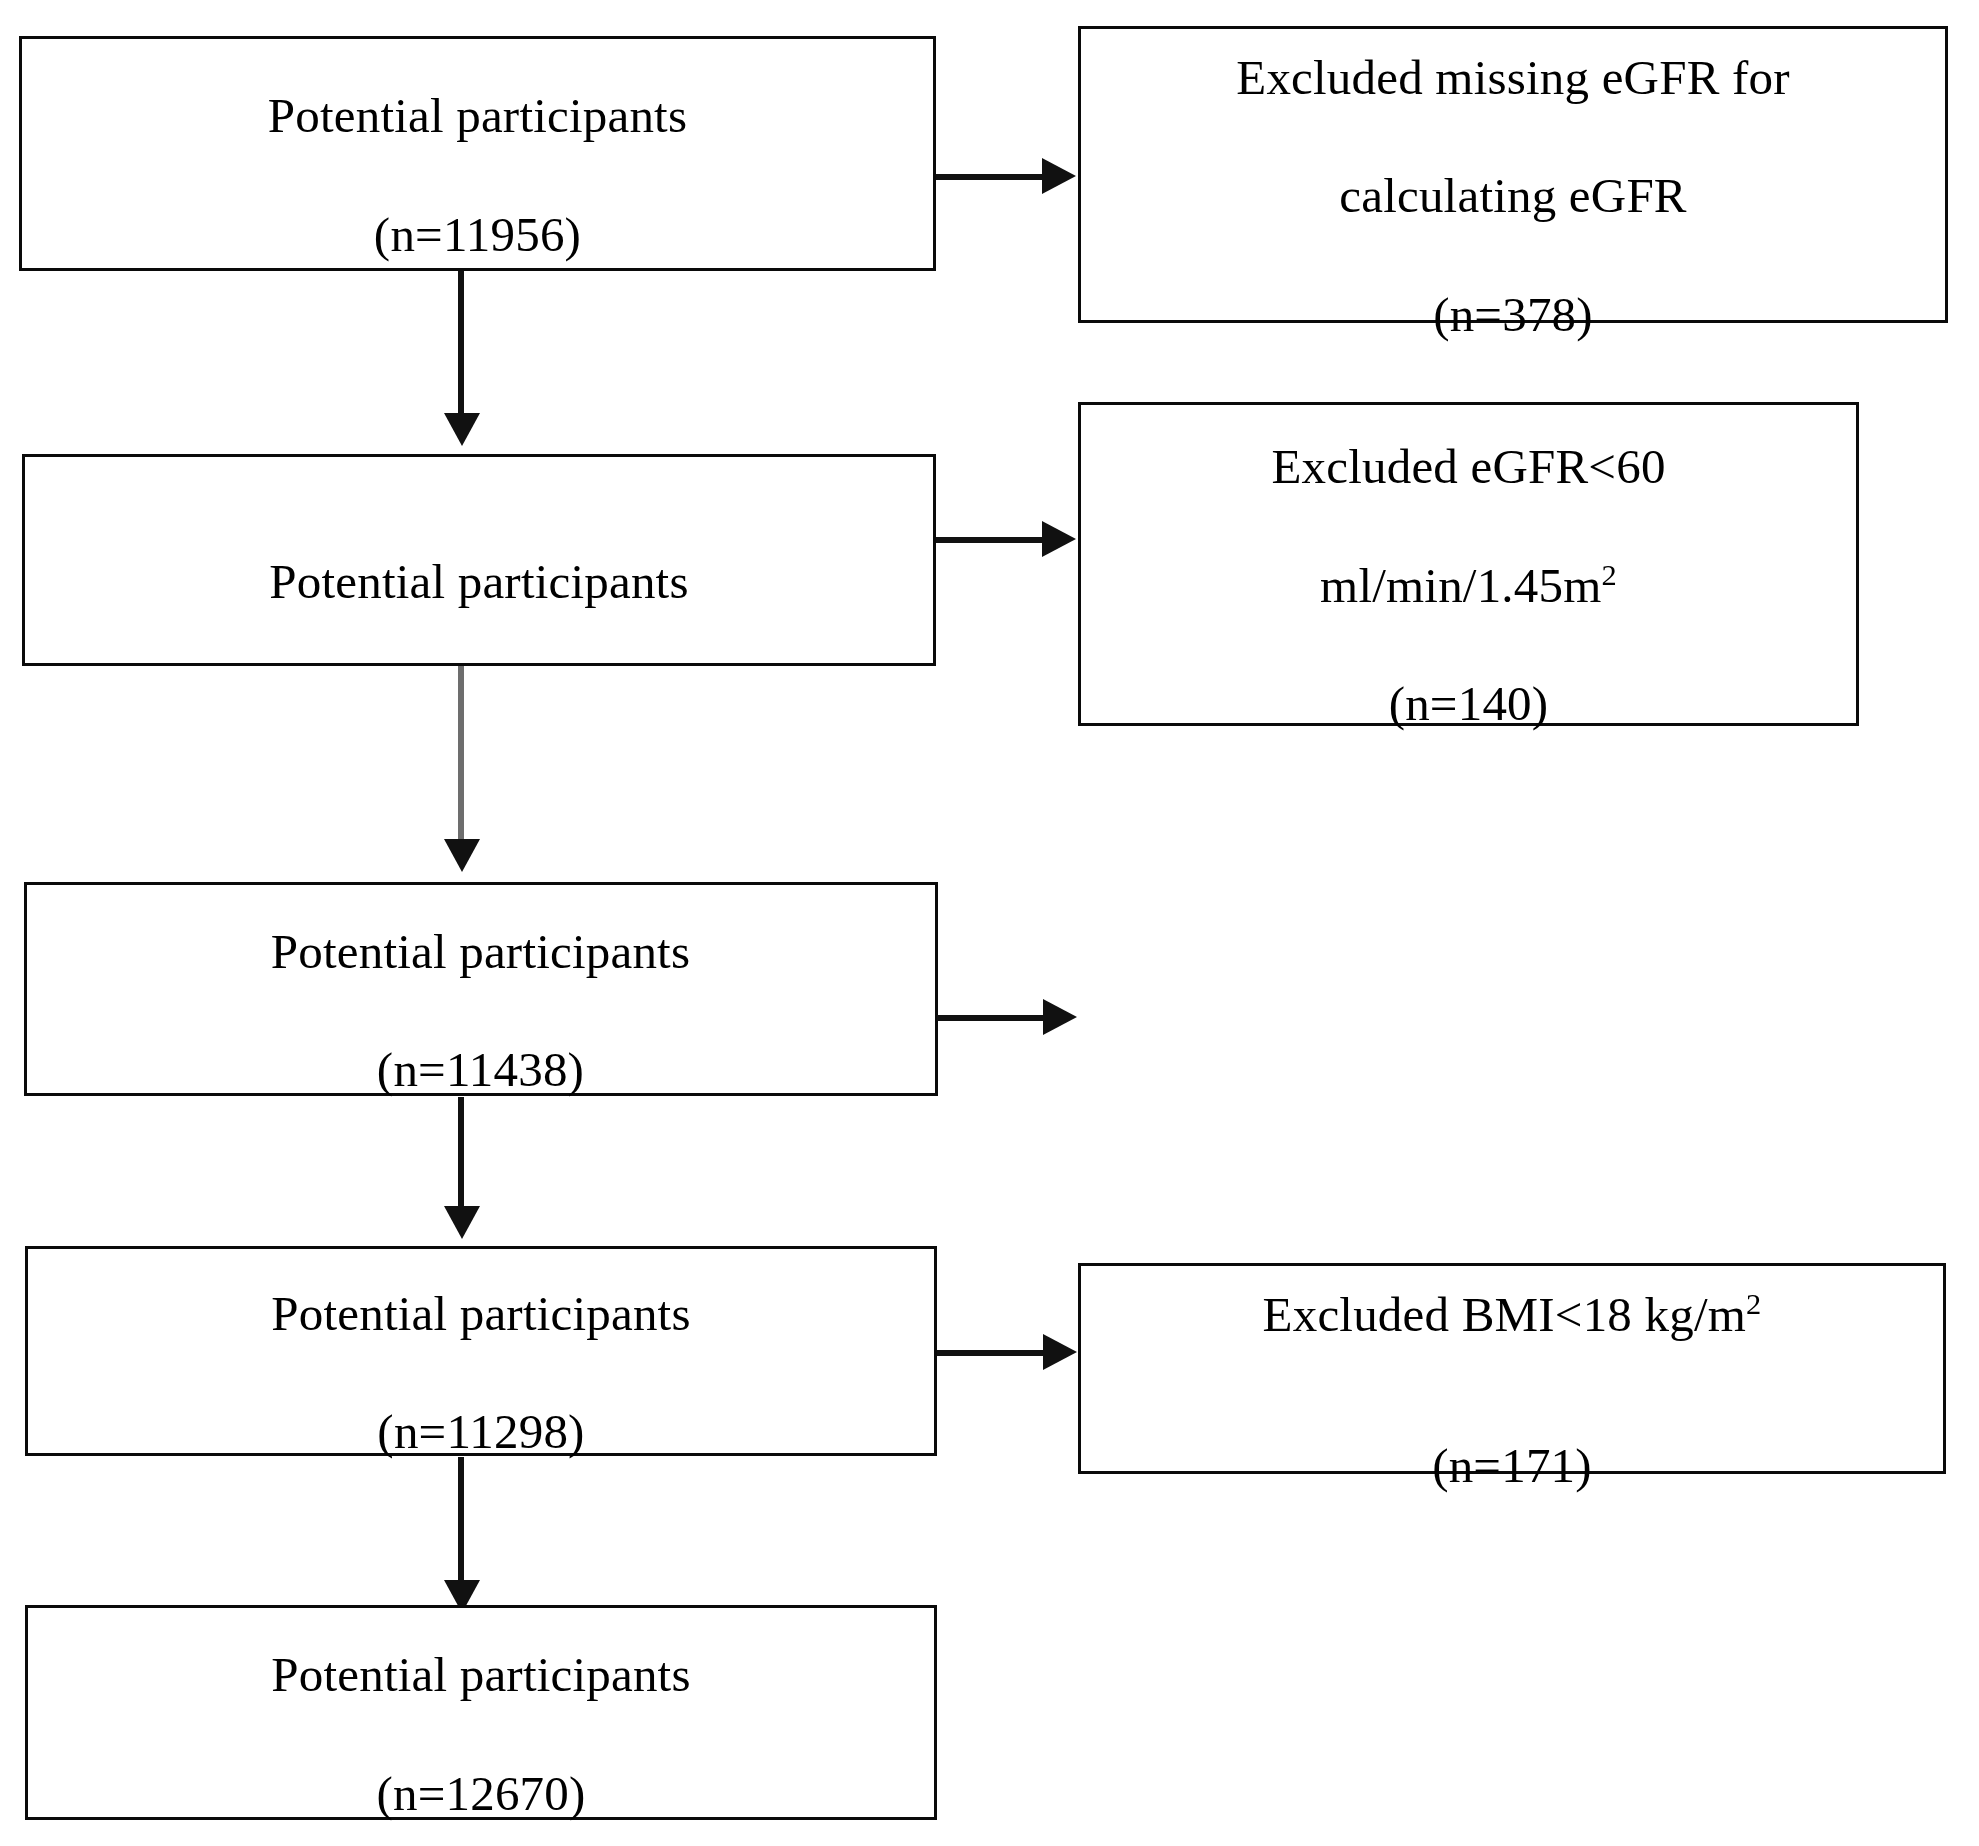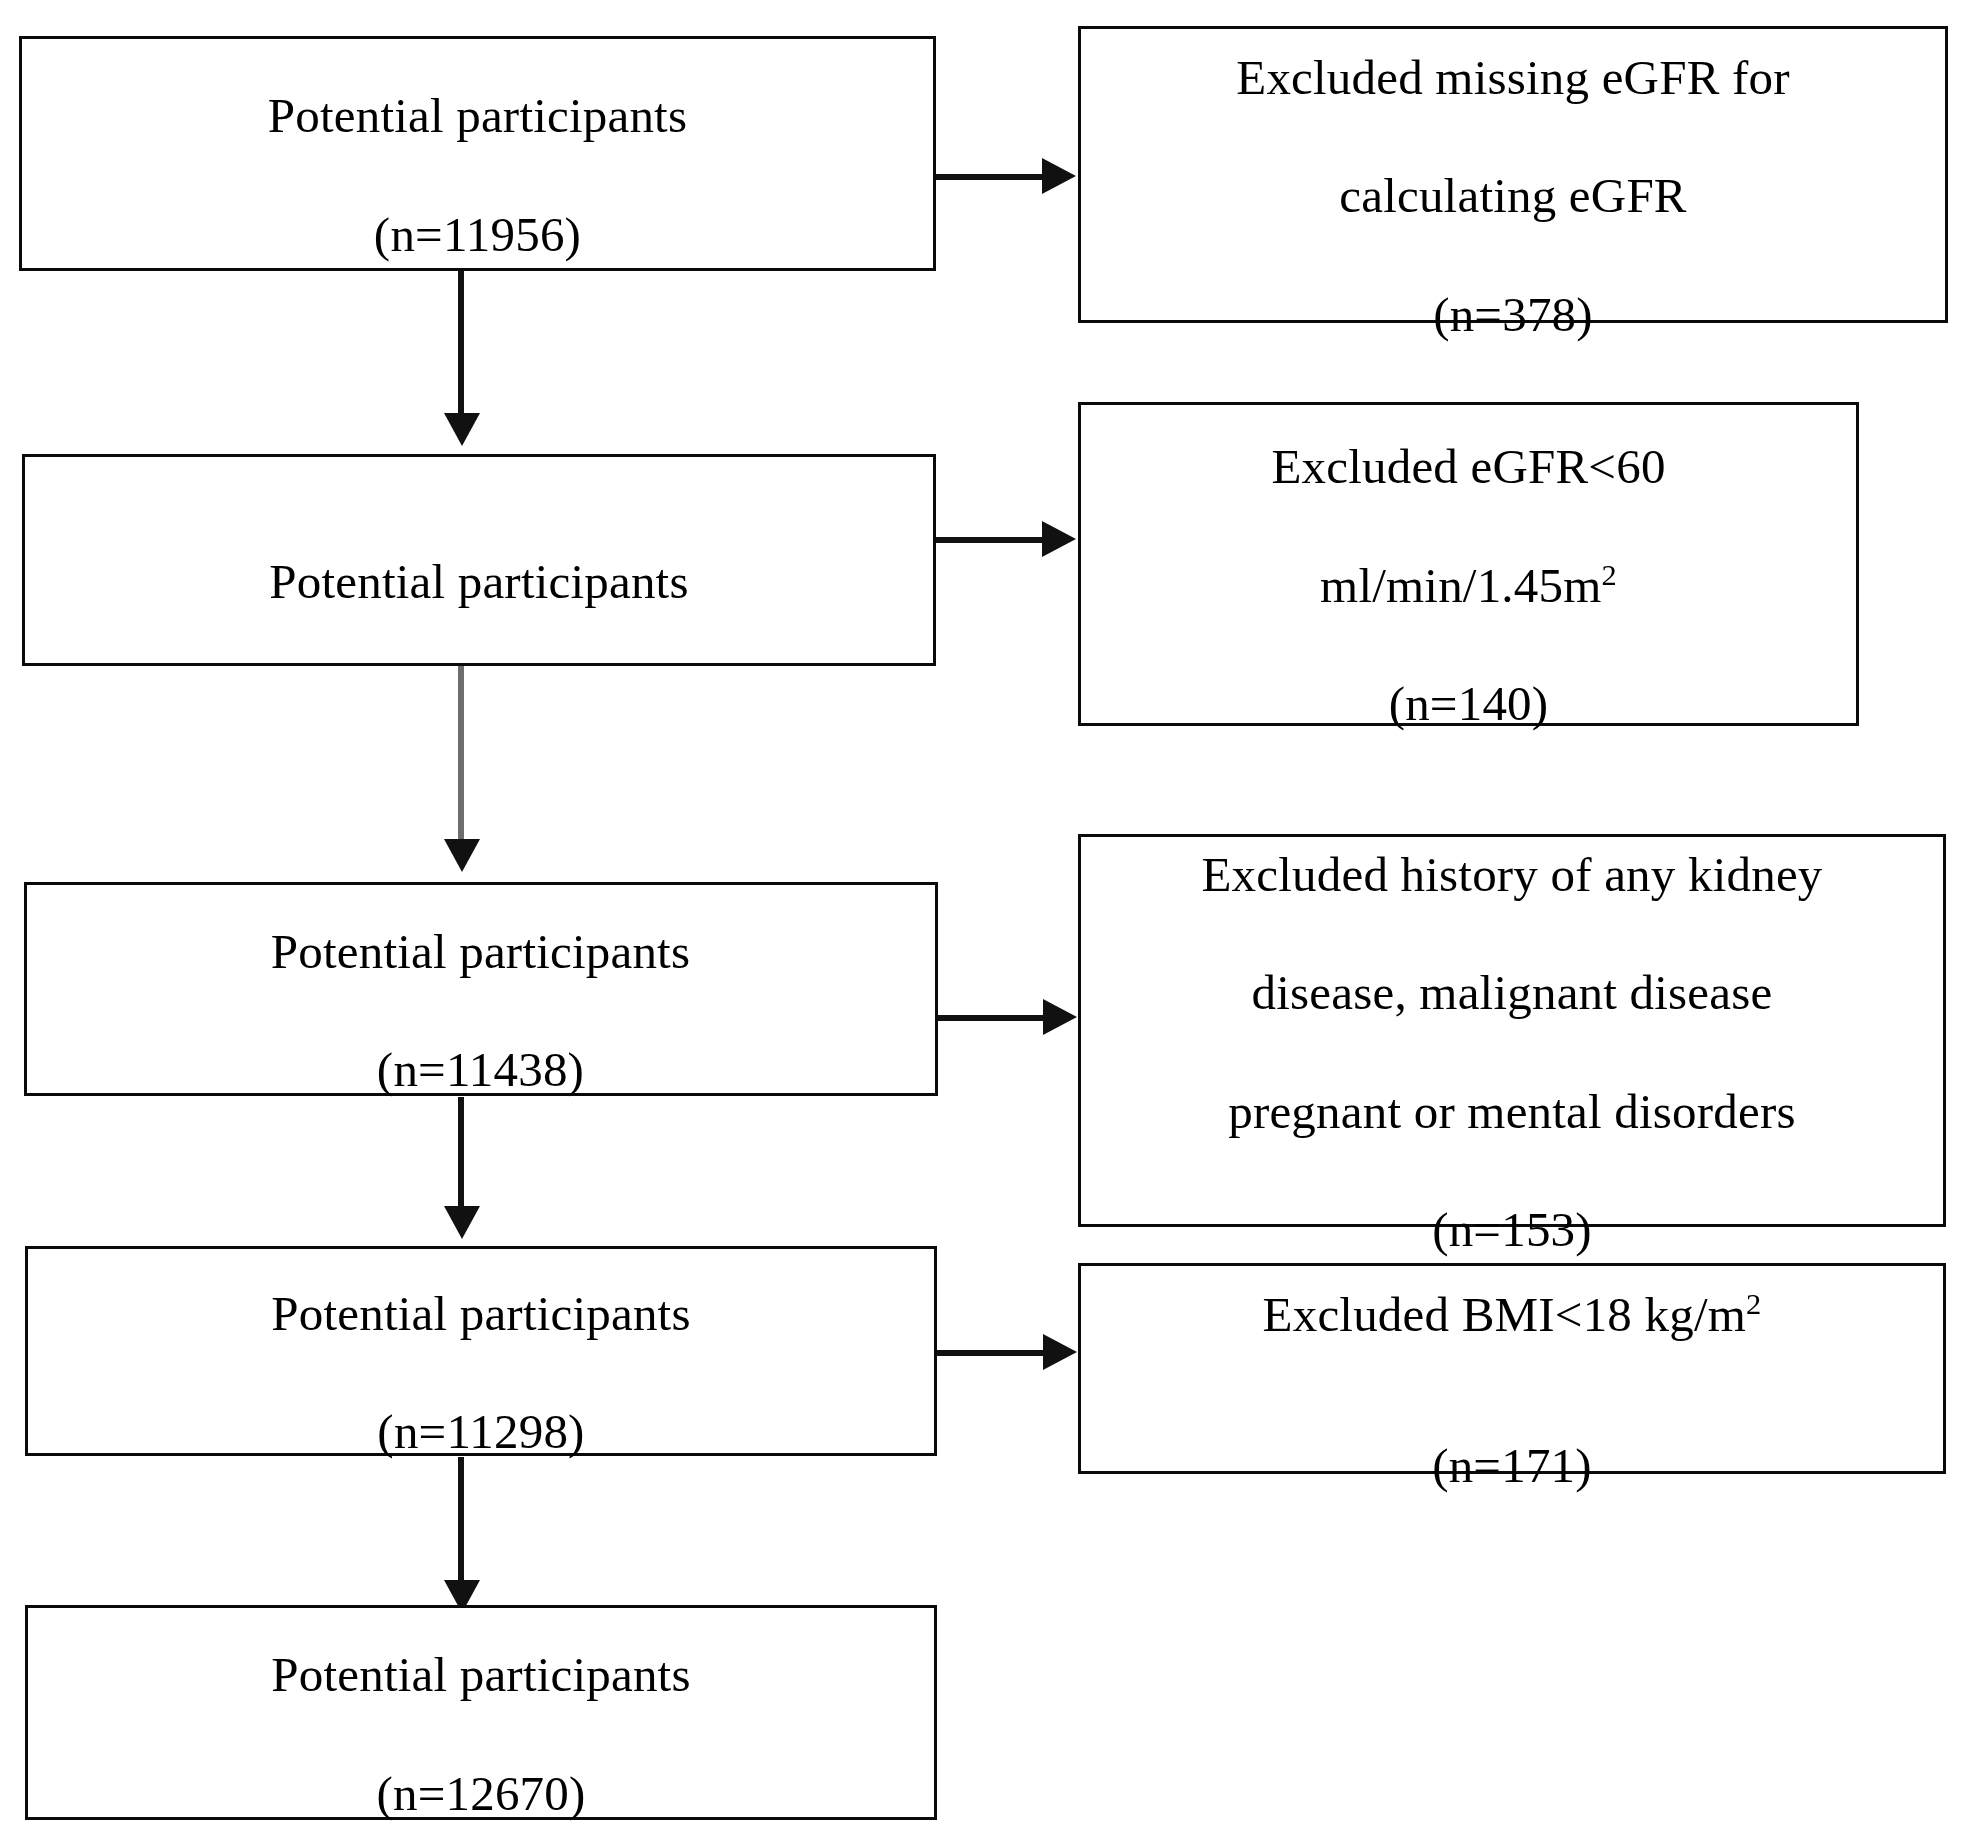--- a/index.html
+++ b/index.html
@@ -112,26 +112,20 @@
   <div class="arrow-right" style="left:1042px; top:521px;"></div>
 
   <div class="vline gray" style="left:458px; top:666px; width:6.3px; height:180px;"></div>
   <div class="arrow-down" style="left:444px; top:839px;"></div>
 
   <div class="node" style="left:23.5px; top:882px; width:914px; height:214px;">
     <span class="line">Potential participants</span>
     <span class="line">(n=11438)</span>
   </div>
 
-  <div class="node wrapbox" style="left:1078px; top:834px; width:868px; height:393px;">
-    <span class="line">Excluded history of any kidney</span>
-    <span class="line">disease, malignant disease</span>
-    <span class="line">pregnant or mental disorders</span>
-    <span class="line">(n=153)</span>
-  </div>
 
   <div class="hline" style="left:937px; top:1015px; width:117px; height:5.5px;"></div>
   <div class="arrow-right" style="left:1043px; top:999px;"></div>
 
   <div class="vline" style="left:458px; top:1097px; width:5.5px; height:117px;"></div>
   <div class="arrow-down" style="left:444px; top:1206px;"></div>
 
   <div class="node" style="left:25px; top:1246px; width:912px; height:210px;">
     <span class="line">Potential participants</span>
     <span class="line">(n=11298)</span>

